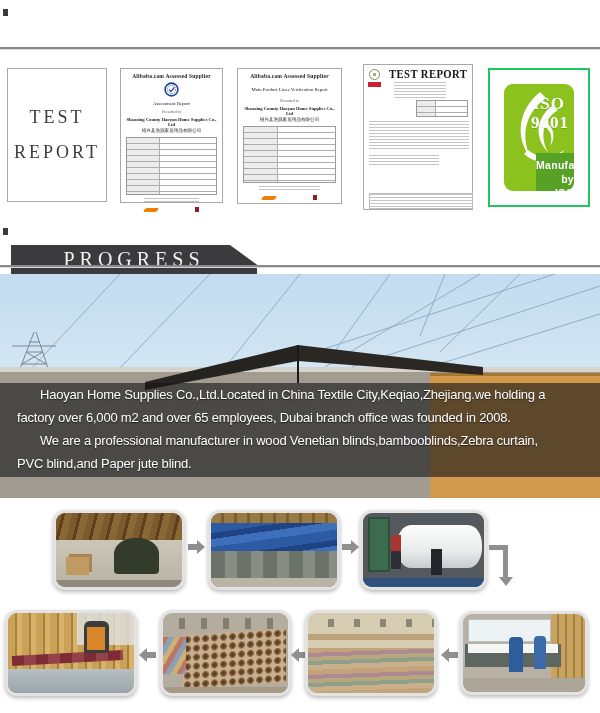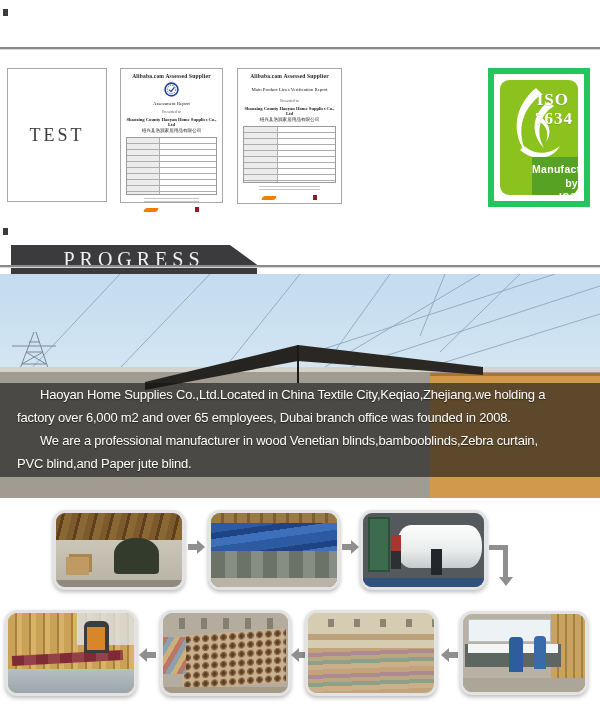--- a/index.html
+++ b/index.html
@@ -35,21 +35,21 @@
   .logo-row{display:flex;justify-content:space-around;align-items:center;margin-top:3px;}
   .ali-logo{width:14px;height:4px;background:#ee7f01;border-radius:3px 1px 3px 1px;transform:skewX(-18deg);}
   .bv-logo{width:4px;height:5px;background:#8e1f24;}
   .stamp{background:#cc2230;}
   .circle-logo{border:1px solid #7e8d5f;border-radius:50%;background:
       radial-gradient(circle,#9db27a 0 30%,transparent 31%);}
   .tr-head{font-family:"Liberation Serif",serif;font-weight:bold;font-size:13px;color:#161616;
            transform:scaleX(.82);transform-origin:left center;white-space:nowrap;letter-spacing:.5px;}
 
   
-  .iso-card{background:#fff;border:6px solid #22c55e;box-sizing:border-box;padding:6px;}
+  .iso-card{background:#fff;border:2px solid #22c55e;box-sizing:border-box;padding:14px;}
   .iso-green{position:relative;width:100%;height:100%;background:#8cc21e;border-radius:9px;overflow:hidden;}
   .iso-txt{position:absolute;color:#fff;font-family:"Liberation Serif",serif;font-weight:bold;
            letter-spacing:1px;text-shadow:0 1px 0 rgba(0,0,0,.15);}
   .iso-band{position:absolute;left:0;right:0;bottom:0;height:38px;background:#57a125;
             color:#fff;text-align:right;font-size:10.5px;font-weight:bold;line-height:14px;padding-top:5px;
             box-sizing:border-box;letter-spacing:.3px;margin-left:32px;}
 
   
   .photo-main{left:0;top:274px;width:600px;height:224px;overflow:hidden;background:#d9e9f5;}
   .sky{position:absolute;inset:0;background:linear-gradient(180deg,#c3dcef 0%,#d7e8f4 55%,#e8f1f8 100%);}
@@ -79,20 +79,21 @@
 </head>
 <body>
 
 <div class="canvas">
 
   <div class="abs ribbon-notch" style="left:3px;top:9px;"></div>
   <div class="abs rule" style="top:47px;"></div>
 
   <div class="abs cert cert-test" style="left:7px;top:68px;width:100px;height:134px;">
     <span>TEST</span>
+    <span>REPORT</span>
   </div>
 
   <div class="abs cert cert-doc" style="left:120px;top:68px;width:103px;height:135px;">
     <div class="cd-title">Alibaba.com Assessed Supplier</div>
     <div class="badge-wrap">
       <svg width="15" height="15" viewBox="0 0 15 15">
         <circle cx="7.5" cy="7.5" r="6.4" fill="#fff" stroke="#1d3f9b" stroke-width="1.6"></circle>
         <circle cx="7.5" cy="7.5" r="4.2" fill="none" stroke="#1d3f9b" stroke-width=".7" stroke-dasharray="1.5 1"></circle>
         <path d="M5 7.6 L7 9.6 L10.3 5.4" fill="none" stroke="#1d3f9b" stroke-width="1.3"></path>
       </svg>
@@ -116,31 +117,41 @@
     <div class="cd-co">Shaoxing County Haoyan Home Supplies Co., Ltd</div>
     <div class="cd-cn">绍兴县浩源家居用品有限公司</div>
     <div class="mini-table" style="height:55px;"></div>
     <div class="fine-lines" style="height:6px;margin:3px 16px 0;"></div>
     <div class="logo-row">
       <div class="ali-logo"></div>
       <div class="bv-logo"></div>
     </div>
   </div>
 
+  <div class="abs cert" style="left:363px;top:64px;width:110px;height:146px;">
+    <div class="abs circle-logo" style="left:5px;top:4px;width:9px;height:9px;"></div>
+    <div class="abs stamp" style="left:4px;top:17px;width:13px;height:5px;"></div>
+    <div class="abs tr-head" style="left:25px;top:1px;">TEST REPORT</div>
+    <div class="abs fine-lines" style="left:30px;top:17px;width:52px;height:16px;"></div>
+    <div class="abs mini-table" style="left:52px;top:35px;width:50px;height:15px;margin:0;"></div>
+    <div class="abs fine-lines" style="left:5px;top:56px;width:100px;height:30px;"></div>
+    <div class="abs fine-lines" style="left:5px;top:90px;width:70px;height:12px;"></div>
+    <div class="abs fine-lines" style="left:5px;top:128px;width:100px;height:12px;border:1px solid #bdbdbd;padding:1px;"></div>
+  </div>
 
   <div class="abs iso-card" style="left:488px;top:68px;width:102px;height:139px;">
     <div class="iso-green">
       <svg class="abs" style="left:2px;top:4px;" width="62" height="84" viewBox="0 0 62 84">
         <path d="M34 4 C12 22 8 50 26 72 C14 50 18 26 40 10 Z" fill="#ffffff"></path>
         <path d="M46 18 C30 30 28 50 42 64 C34 50 36 32 52 22 Z" fill="#ffffff"></path>
         <path d="M18 66 C32 78 50 76 58 62 C48 70 34 72 22 62 Z" fill="#ffffff"></path>
         <path d="M40 34 C48 40 50 50 44 58 C47 50 45 42 38 38 Z" fill="#ffffff"></path>
       </svg>
       <div class="iso-txt" style="right:9px;top:10px;font-size:17px;">ISO</div>
-      <div class="iso-txt" style="right:5px;top:29px;font-size:17px;">7634</div>
+      <div class="iso-txt" style="right:5px;top:29px;font-size:17px;">9001</div>
       <div class="iso-band">
         <div>Manufactured  by</div>
         <div>ISO Certified Plant</div>
       </div>
     </div>
   </div>
 
   <div class="abs ribbon-notch" style="left:3px;top:228px;"></div>
   <div class="abs ribbon" style="left:11px;top:245px;width:246px;">
     <span>PROGRESS</span>

